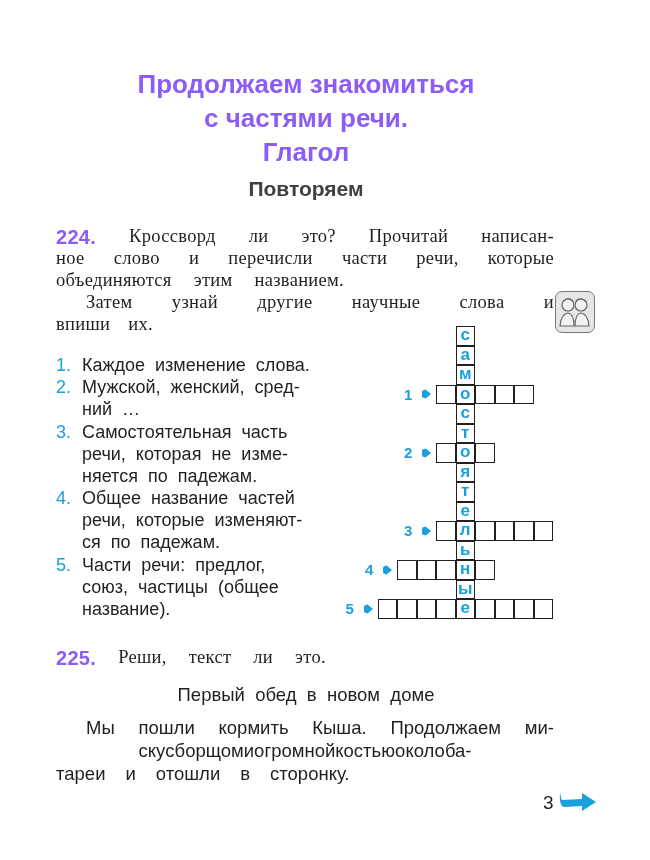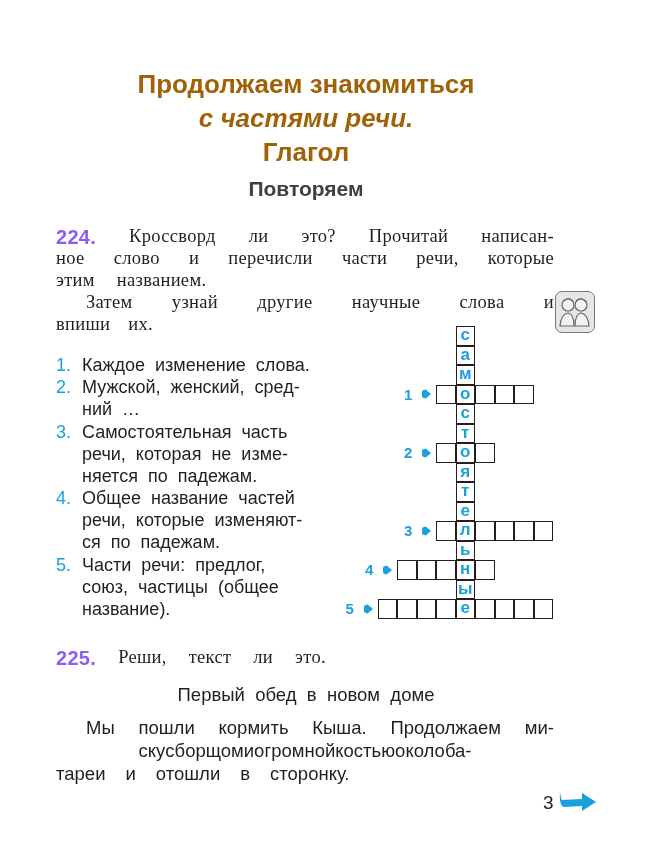--- a/index.html
+++ b/index.html
@@ -1,38 +1,38 @@
 <!DOCTYPE html>
 <html><head>
 <meta charset="utf-8">
 <style>
   html, body { margin:0; padding:0; }
   body { width:650px; height:860px; background:#ffffff; position:relative; overflow:hidden; font-family:"Liberation Sans", sans-serif; color:#231f20; }
   .abs { position:absolute; }
-  .title { left:0; width:612px; text-align:center; color:#a16207; font-weight:bold; font-size:26px; line-height:33px; }
+  .title { left:0; width:612px; text-align:center; color:#8b5cf6; font-weight:bold; font-size:26px; line-height:33px; }
   .subtitle { left:0; width:612px; text-align:center; color:#404040; font-weight:bold; font-size:21px; }
   .serif { font-family:"Liberation Serif", serif; font-size:18.5px; letter-spacing:0.3px; }
   .exnum { color:#8b5cf6; font-weight:bold; font-family:"Liberation Sans", sans-serif; font-size:20px; }
   .line { position:absolute; left:56px; width:498px; white-space:nowrap; display:flex; justify-content:space-between; }
   .sans { font-family:"Liberation Sans", sans-serif; font-size:18px; }
   .qline { position:absolute; left:56px; white-space:nowrap; font-size:18px; }
   .qcont { position:absolute; left:82px; white-space:nowrap; font-size:18px; }
   .cell { position:absolute; width:19.5px; height:19.5px; box-sizing:border-box; border:1.6px solid #231f20; background:#fff; }
   .vcell { color:#1aa0dc; font-weight:bold; font-size:17px; line-height:15px; text-align:center; }
   .rownum { position:absolute; color:#1aa0dc; font-weight:bold; font-size:15px; display:flex; align-items:center; gap:4px; }
   .arrowdot { width:0; height:0; border-top:5px solid transparent; border-bottom:5px solid transparent; border-left:6px solid #1aa0dc; position:relative; }
   .arrowdot::before { content:""; position:absolute; left:-9px; top:-4px; width:4px; height:8px; background:#1aa0dc; border-radius:2px 0 0 2px; }
   .icon-box { left:555px; top:291px; width:40px; height:42px; border:1.5px solid #777; border-radius:7px; background:#e6e6e6; box-sizing:border-box; }
   .prose { position:absolute; left:56px; width:498px; white-space:nowrap; display:flex; justify-content:space-between; font-size:18.5px; }
 </style>
 </head>
 <body>
 
 <div class="abs title" style="top:68px;">Продолжаем знакомиться</div>
-<div class="abs title" style="top:102px;font-style:italic;">с частями речи.</div>
+<div class="abs title" style="top:102px;">с частями речи.</div>
 <div class="abs title" style="top:136px;">Глагол</div>
 <div class="abs subtitle" style="top:177px;">Повторяем</div>
 
 <div id="ex224">
     <div class="line serif" style="top:226px;">
       <span class="exnum">224.</span>
       <span>Кроссворд</span>
       <span>ли</span>
       <span>это?</span>
       <span>Прочитай</span>
@@ -41,20 +41,21 @@
     <div class="line serif" style="top:248px;">
       <span>ное</span>
       <span>слово</span>
       <span>и</span>
       <span>перечисли</span>
       <span>части</span>
       <span>речи,</span>
       <span>которые</span>
     </div>
     <div class="line serif" style="top:270px;width:auto; gap:22px;">
+      <span>объединяются</span>
       <span>этим</span>
       <span>названием.</span>
     </div>
     <div class="line serif" style="top:292px;left:86px; width:468px;">
       <span>Затем</span>
       <span>узнай</span>
       <span>другие</span>
       <span>научные</span>
       <span>слова</span>
       <span>и</span>

